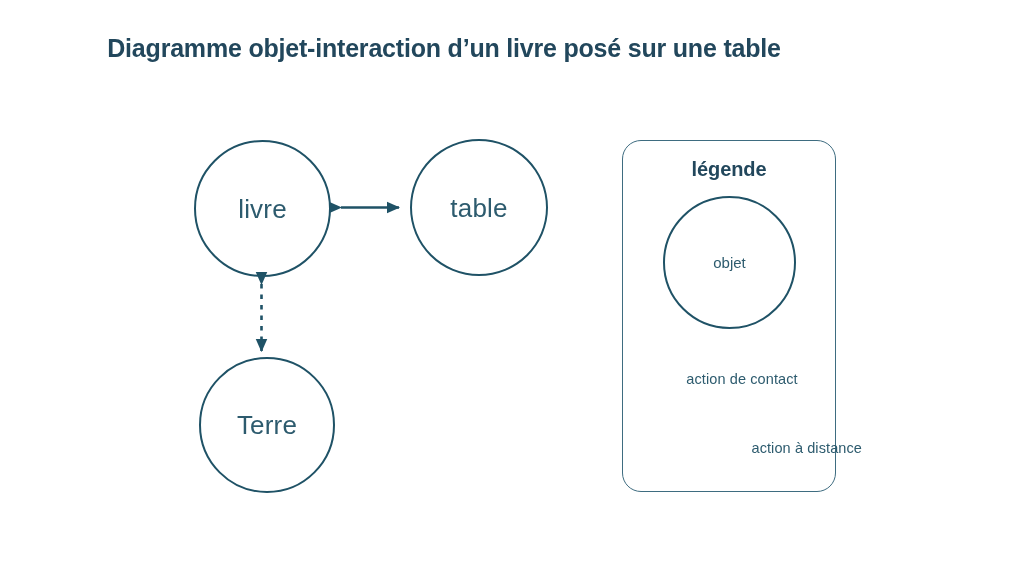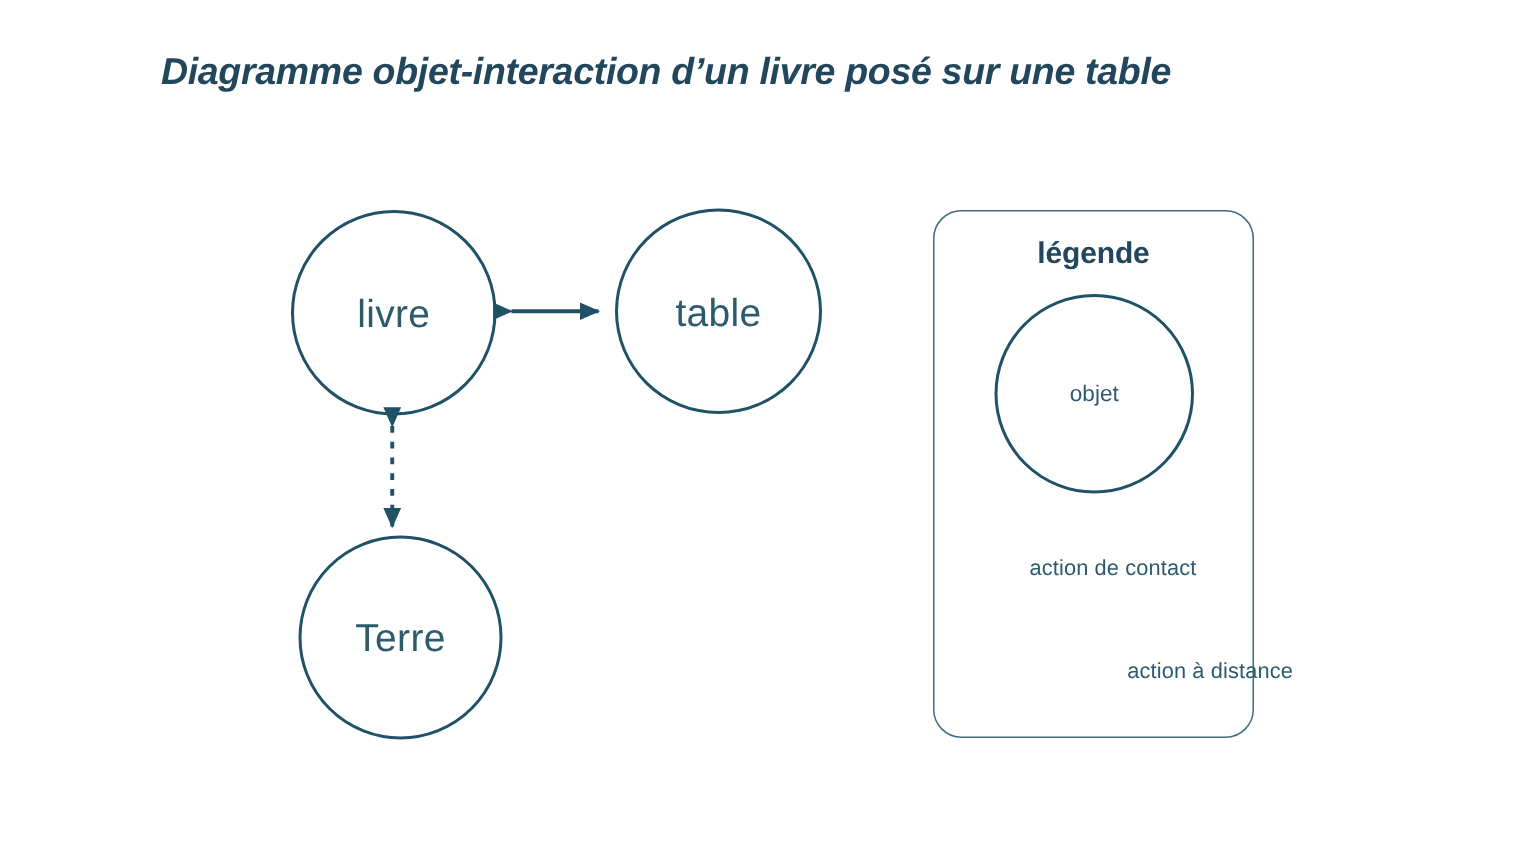--- a/index.html
+++ b/index.html
@@ -27,21 +27,20 @@
     position: absolute;
     left: 0;
     top: 34px;
     width: 888px;
     text-align: center;
     font-size: 25px;
     font-weight: 700;
     letter-spacing: -0.2px;
     color: #22475c;
     white-space: nowrap;
-    font-style: italic;
   }
 
   
   .obj-circle {
     position: absolute;
     box-sizing: border-box;
     border: 2.6px solid #1f5266;
     border-radius: 50%;
     background: #ffffff;
     display: flex;

